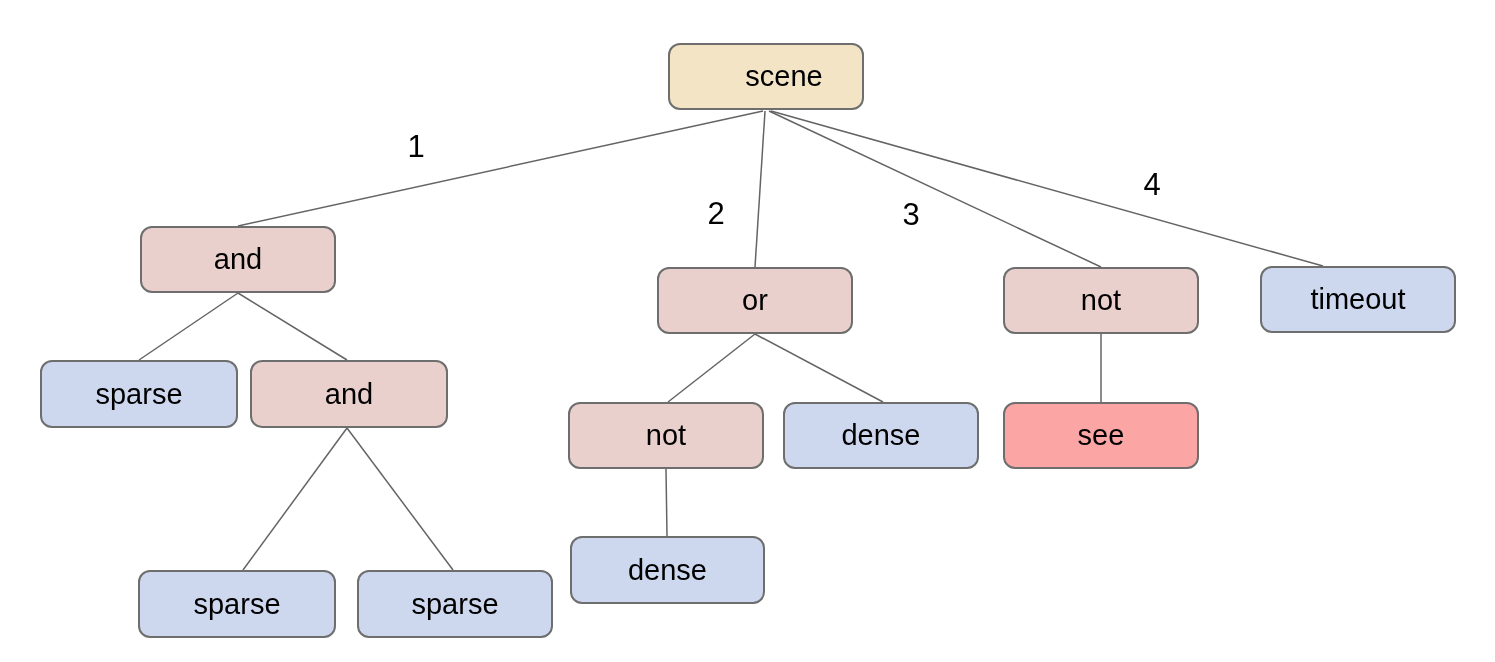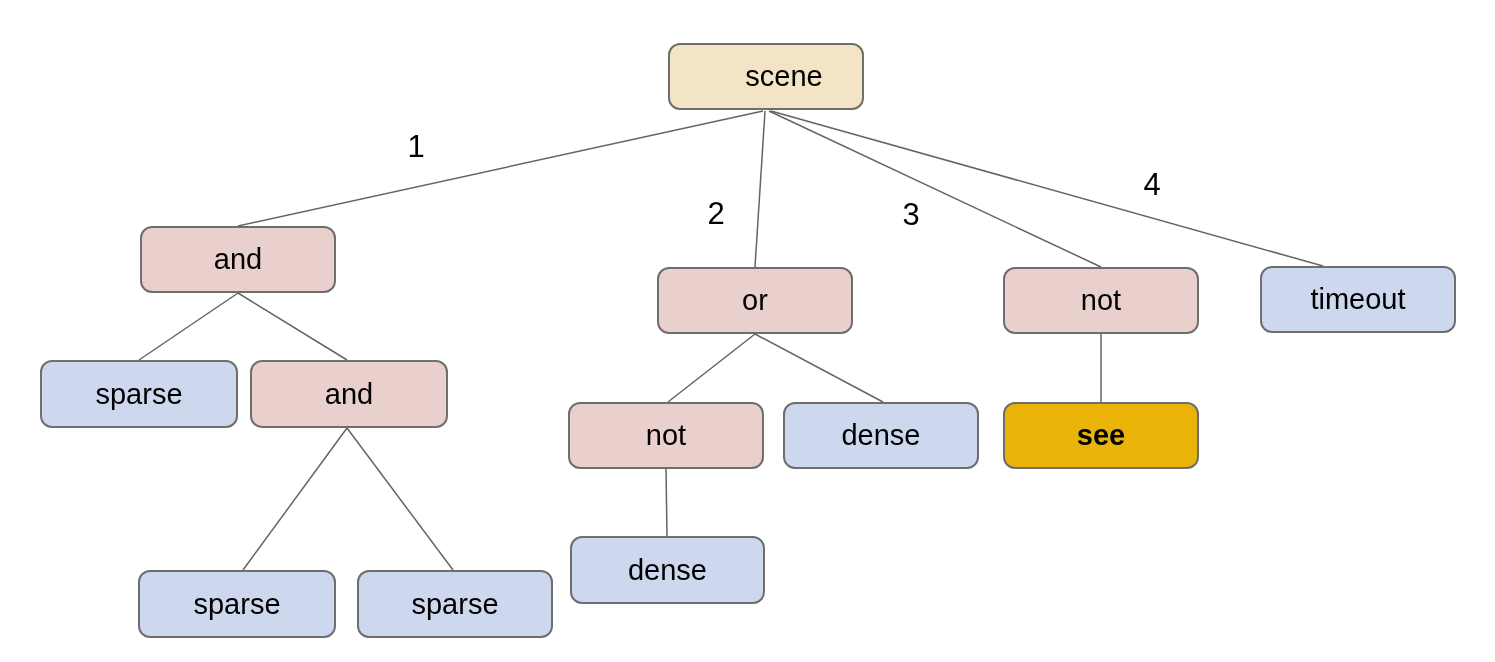--- a/index.html
+++ b/index.html
@@ -66,17 +66,17 @@
     <div class="edge-label" style="left: 1152px; top: 185px; color: rgb(0, 0, 0);">4</div>
     <div class="node" style="left: 668px; top: 43px; width: 196px; height: 67px; background: rgb(244, 228, 198); border-color: rgb(110, 110, 110); color: rgb(0, 0, 0); padding-left: 36px;">scene</div>
     <div class="node" style="left: 140px; top: 226px; width: 196px; height: 67px; background: rgb(233, 208, 204); border-color: rgb(110, 110, 110); color: rgb(0, 0, 0);">and</div>
     <div class="node" style="left: 657px; top: 267px; width: 196px; height: 67px; background: rgb(233, 208, 204); border-color: rgb(110, 110, 110); color: rgb(0, 0, 0);">or</div>
     <div class="node" style="left: 1003px; top: 267px; width: 196px; height: 67px; background: rgb(233, 208, 204); border-color: rgb(110, 110, 110); color: rgb(0, 0, 0);">not</div>
     <div class="node" style="left: 1225px; top: 266px; width: 196px; height: 67px; background: rgb(205, 216, 239); border-color: rgb(110, 110, 110); color: rgb(0, 0, 0); margin-left: 35px;">timeout</div>
     <div class="node" style="left: 40px; top: 360px; width: 198px; height: 68px; background: rgb(205, 216, 239); border-color: rgb(110, 110, 110); color: rgb(0, 0, 0);">sparse</div>
     <div class="node" style="left: 250px; top: 360px; width: 198px; height: 68px; background: rgb(233, 208, 204); border-color: rgb(110, 110, 110); color: rgb(0, 0, 0);">and</div>
     <div class="node" style="left: 568px; top: 402px; width: 196px; height: 67px; background: rgb(233, 208, 204); border-color: rgb(110, 110, 110); color: rgb(0, 0, 0);">not</div>
     <div class="node" style="left: 783px; top: 402px; width: 196px; height: 67px; background: rgb(205, 216, 239); border-color: rgb(110, 110, 110); color: rgb(0, 0, 0);">dense</div>
-    <div class="node" style="left: 1003px; top: 402px; width: 196px; height: 67px; background: #eab308; border-color: rgb(110, 110, 110); color: rgb(0, 0, 0); font-weight: bold;">see</div>
+    <div class="node" style="left: 1003px; top: 402px; width: 196px; height: 67px; background: #fca5a5; border-color: rgb(110, 110, 110); color: rgb(0, 0, 0);">see</div>
     <div class="node" style="left: 570px; top: 536px; width: 195px; height: 68px; background: rgb(205, 216, 239); border-color: rgb(110, 110, 110); color: rgb(0, 0, 0);">dense</div>
     <div class="node" style="left: 138px; top: 570px; width: 198px; height: 68px; background: rgb(205, 216, 239); border-color: rgb(110, 110, 110); color: rgb(0, 0, 0);">sparse</div>
     <div class="node" style="left: 357px; top: 570px; width: 196px; height: 68px; background: rgb(205, 216, 239); border-color: rgb(110, 110, 110); color: rgb(0, 0, 0);">sparse</div>
   </div>
 
 </body></html>

